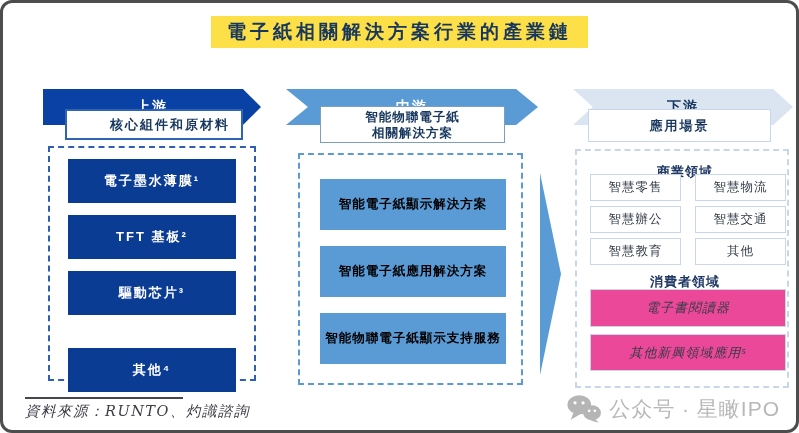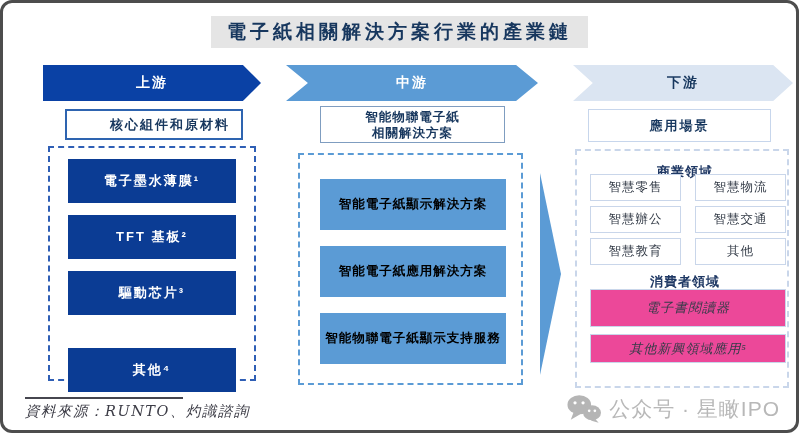--- a/index.html
+++ b/index.html
@@ -7,26 +7,26 @@
     position:relative;width:799px;height:433px;box-sizing:border-box;
     background:#ffffff;border:3px solid #4d4d4d;border-radius:12px;overflow:hidden;
     font-family:"Liberation Sans", sans-serif;
   }
   .abs{position:absolute;}
   
   .title{
     top:13px;left:0;width:100%;text-align:center;
   }
   .title span{
-    display:inline-block;background:#e5e5e5;color:#17375e;
+    display:inline-block;background:#fde047;color:#17375e;
     font-size:19px;font-weight:bold;letter-spacing:4px;padding:3px 16px;
   }
   
   .arrow{height:36px;display:flex;align-items:center;justify-content:center;
-    font-size:14px;font-weight:bold;letter-spacing:2px;}
+    font-size:14px;font-weight:bold;letter-spacing:2px;margin-top:24px;}
   .arrow-up{left:40px;top:62px;width:218px;background:#0a41a5;color:#ffffff;
     clip-path:polygon(0 0,91.7% 0,100% 50%,91.7% 100%,0 100%);}
   .arrow-mid{left:283px;top:62px;width:252px;background:#5b9bd5;color:#ffffff;
     clip-path:polygon(0 0,91.3% 0,100% 50%,91.3% 100%,0 100%,8.7% 50%);}
   .arrow-down{left:570px;top:62px;width:220px;background:#dbe5f2;color:#17375e;
     clip-path:polygon(0 0,91% 0,100% 50%,91% 100%,0 100%,9% 50%);}
   
   .subbox{display:flex;align-items:center;justify-content:center;text-align:center;
     background:#ffffff;color:#17375e;font-weight:bold;box-sizing:border-box;}
   .sub-up{left:62px;top:106px;width:178px;height:31px;border:2px solid #2e64b0;
@@ -129,21 +129,21 @@
     <div class="cell">智慧教育</div>
     <div class="cell">其他</div>
   </div>
 
   <div class="abs section-head" style="top:263px;">
     <div class="line"></div>
     <span class="lbl">消費者領域</span>
     <div class="line"></div>
   </div>
   <div class="abs consumer-box" style="top:286px;height:38px;">電子書閱讀器</div>
-  <div class="abs consumer-box" style="top:331px;height:29px;">其他新興領域應用⁵</div>
+  <div class="abs consumer-box" style="top:331px;height:37px;">其他新興領域應用⁵</div>
 
   <div class="abs src-line"></div>
   <div class="abs src-text">資料來源：RUNTO、灼識諮詢</div>
 
   <div class="abs watermark">
     <svg width="34" height="29" viewBox="0 0 36 30">
       <ellipse cx="13" cy="11" rx="12.5" ry="10" fill="#b5b5b5"></ellipse>
       <polygon points="7,19 4,27 14,21" fill="#b5b5b5"></polygon>
       <circle cx="8.5" cy="9" r="1.7" fill="#ffffff"></circle>
       <circle cx="17" cy="9" r="1.7" fill="#ffffff"></circle>

